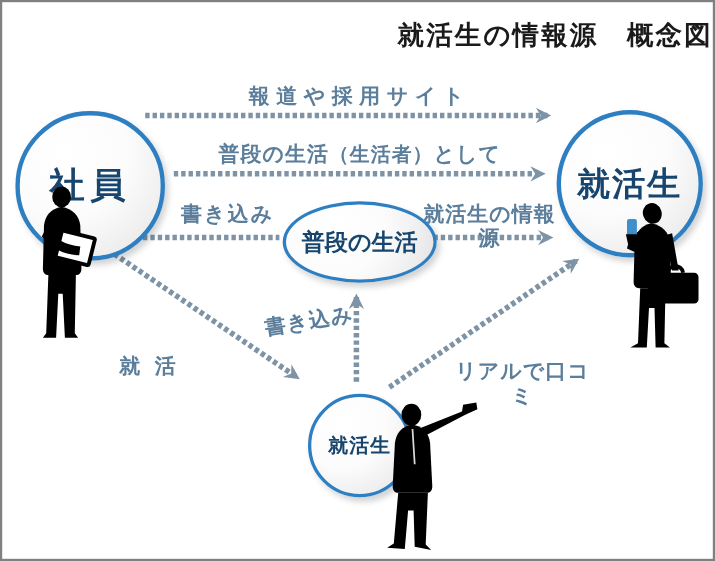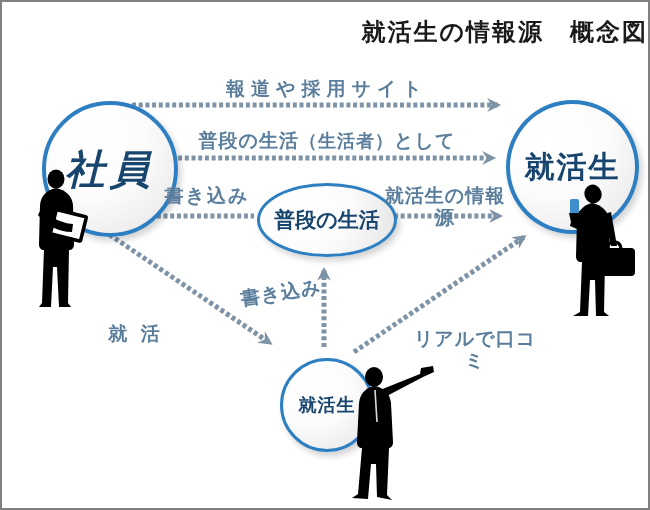--- a/index.html
+++ b/index.html
@@ -14,21 +14,21 @@
   }
   .arrow-layer{position:absolute;left:0;top:0;z-index:1;}
   .node{
     position:absolute;z-index:2;border-radius:50%;
     border:4px solid #2e7fc2;
     background:radial-gradient(circle at 32% 28%, #ffffff 0%, #fcfcfc 45%, #efefef 75%, #e1e1e1 100%);
     box-shadow:3px 4px 6px rgba(0,0,0,0.18);
     display:flex;align-items:center;justify-content:center;
     color:#17456e;font-weight:bold;
   }
-  .node-employee{left:40px;top:99px;width:128px;height:128px;font-size:40px;letter-spacing:5px;font-style:italic;}
+  .node-employee{left:12px;top:99px;width:128px;height:128px;font-size:32px;letter-spacing:5px;}
   .node-seeker-right{left:504px;top:98px;width:125px;height:126px;font-size:30px;letter-spacing:2px;}
   .node-review{left:255px;top:181px;width:134px;height:68px;border-width:3px;font-size:21px;letter-spacing:0px;}
   .node-seeker-bottom{left:278px;top:356px;width:88px;height:88px;border-width:3px;font-size:18px;letter-spacing:1px;}
   .edge-label{
     position:absolute;z-index:2;color:#5a7e9b;font-weight:bold;
     font-size:19px;text-align:center;line-height:1.15;
   }
   .lbl-media{left:180px;top:76px;width:290px;letter-spacing:6px;}
   .lbl-daily{left:160px;top:128px;width:330px;letter-spacing:1px;}
   .lbl-daily .small{font-size:18px;}

